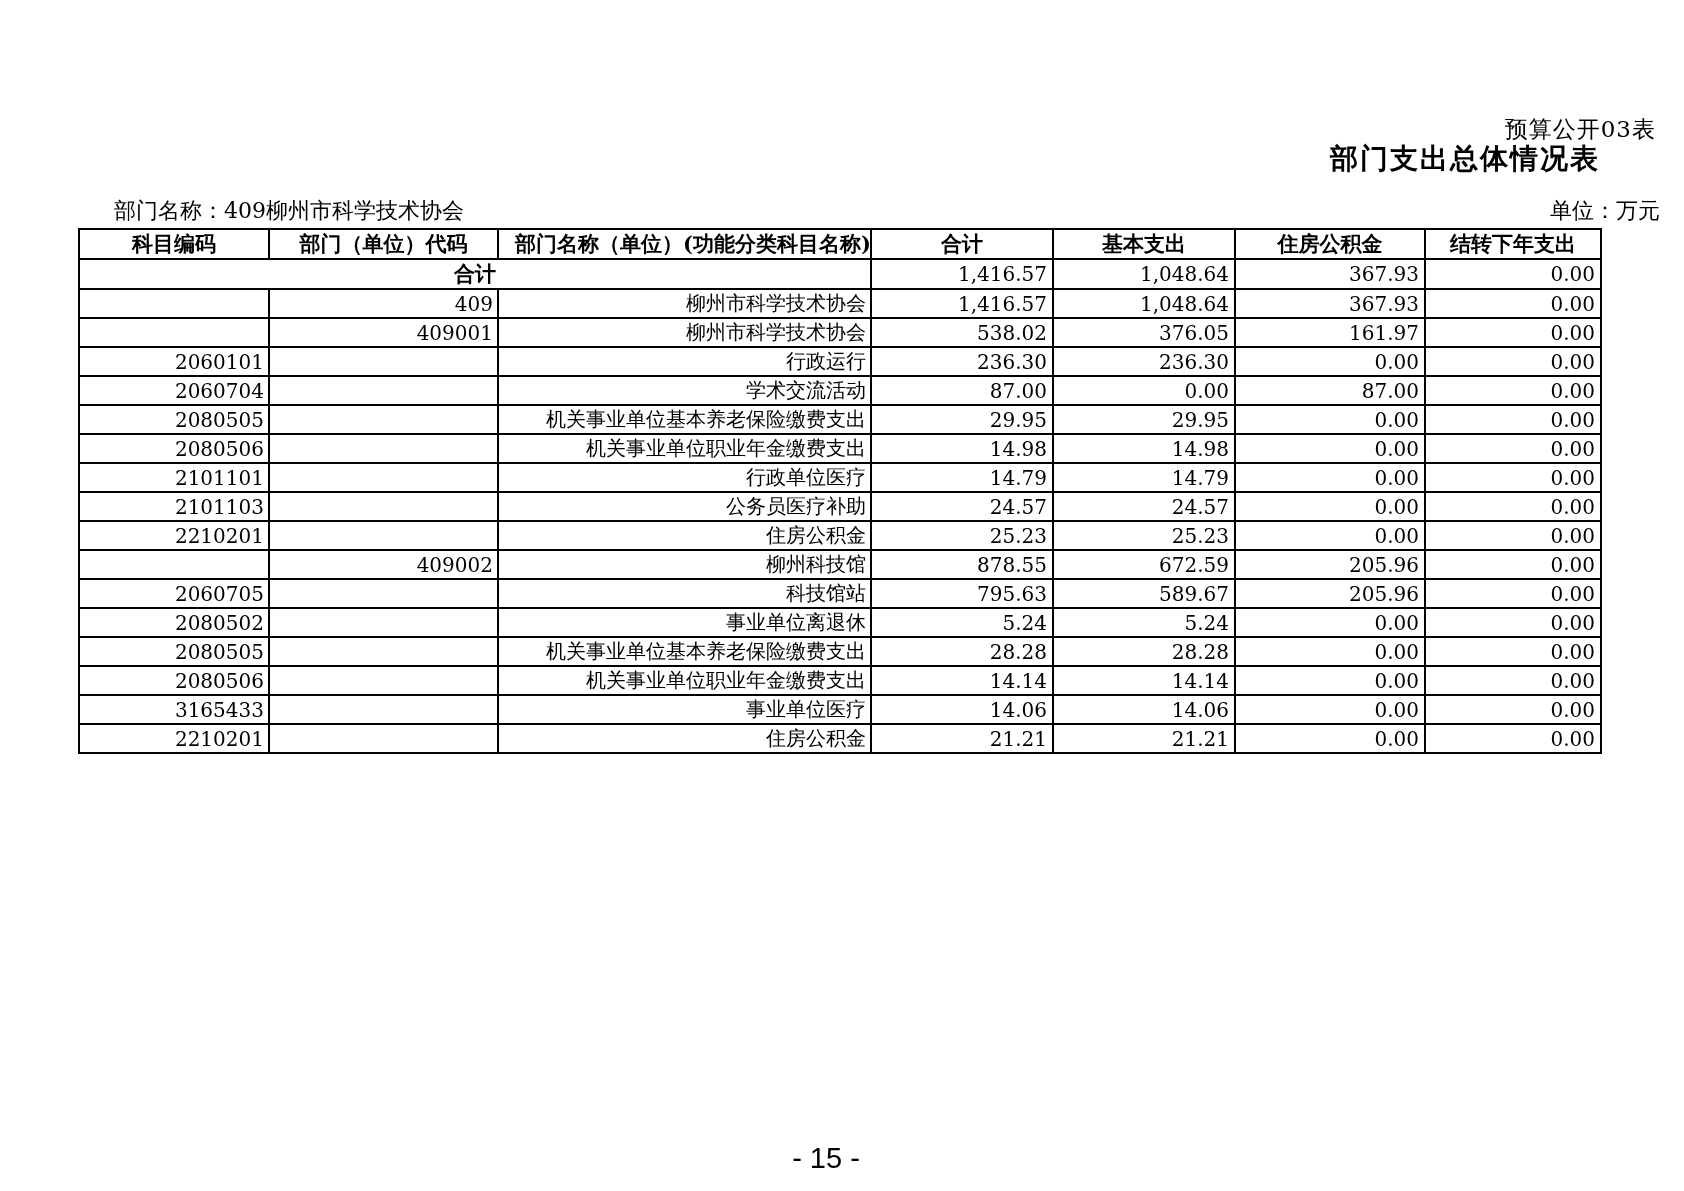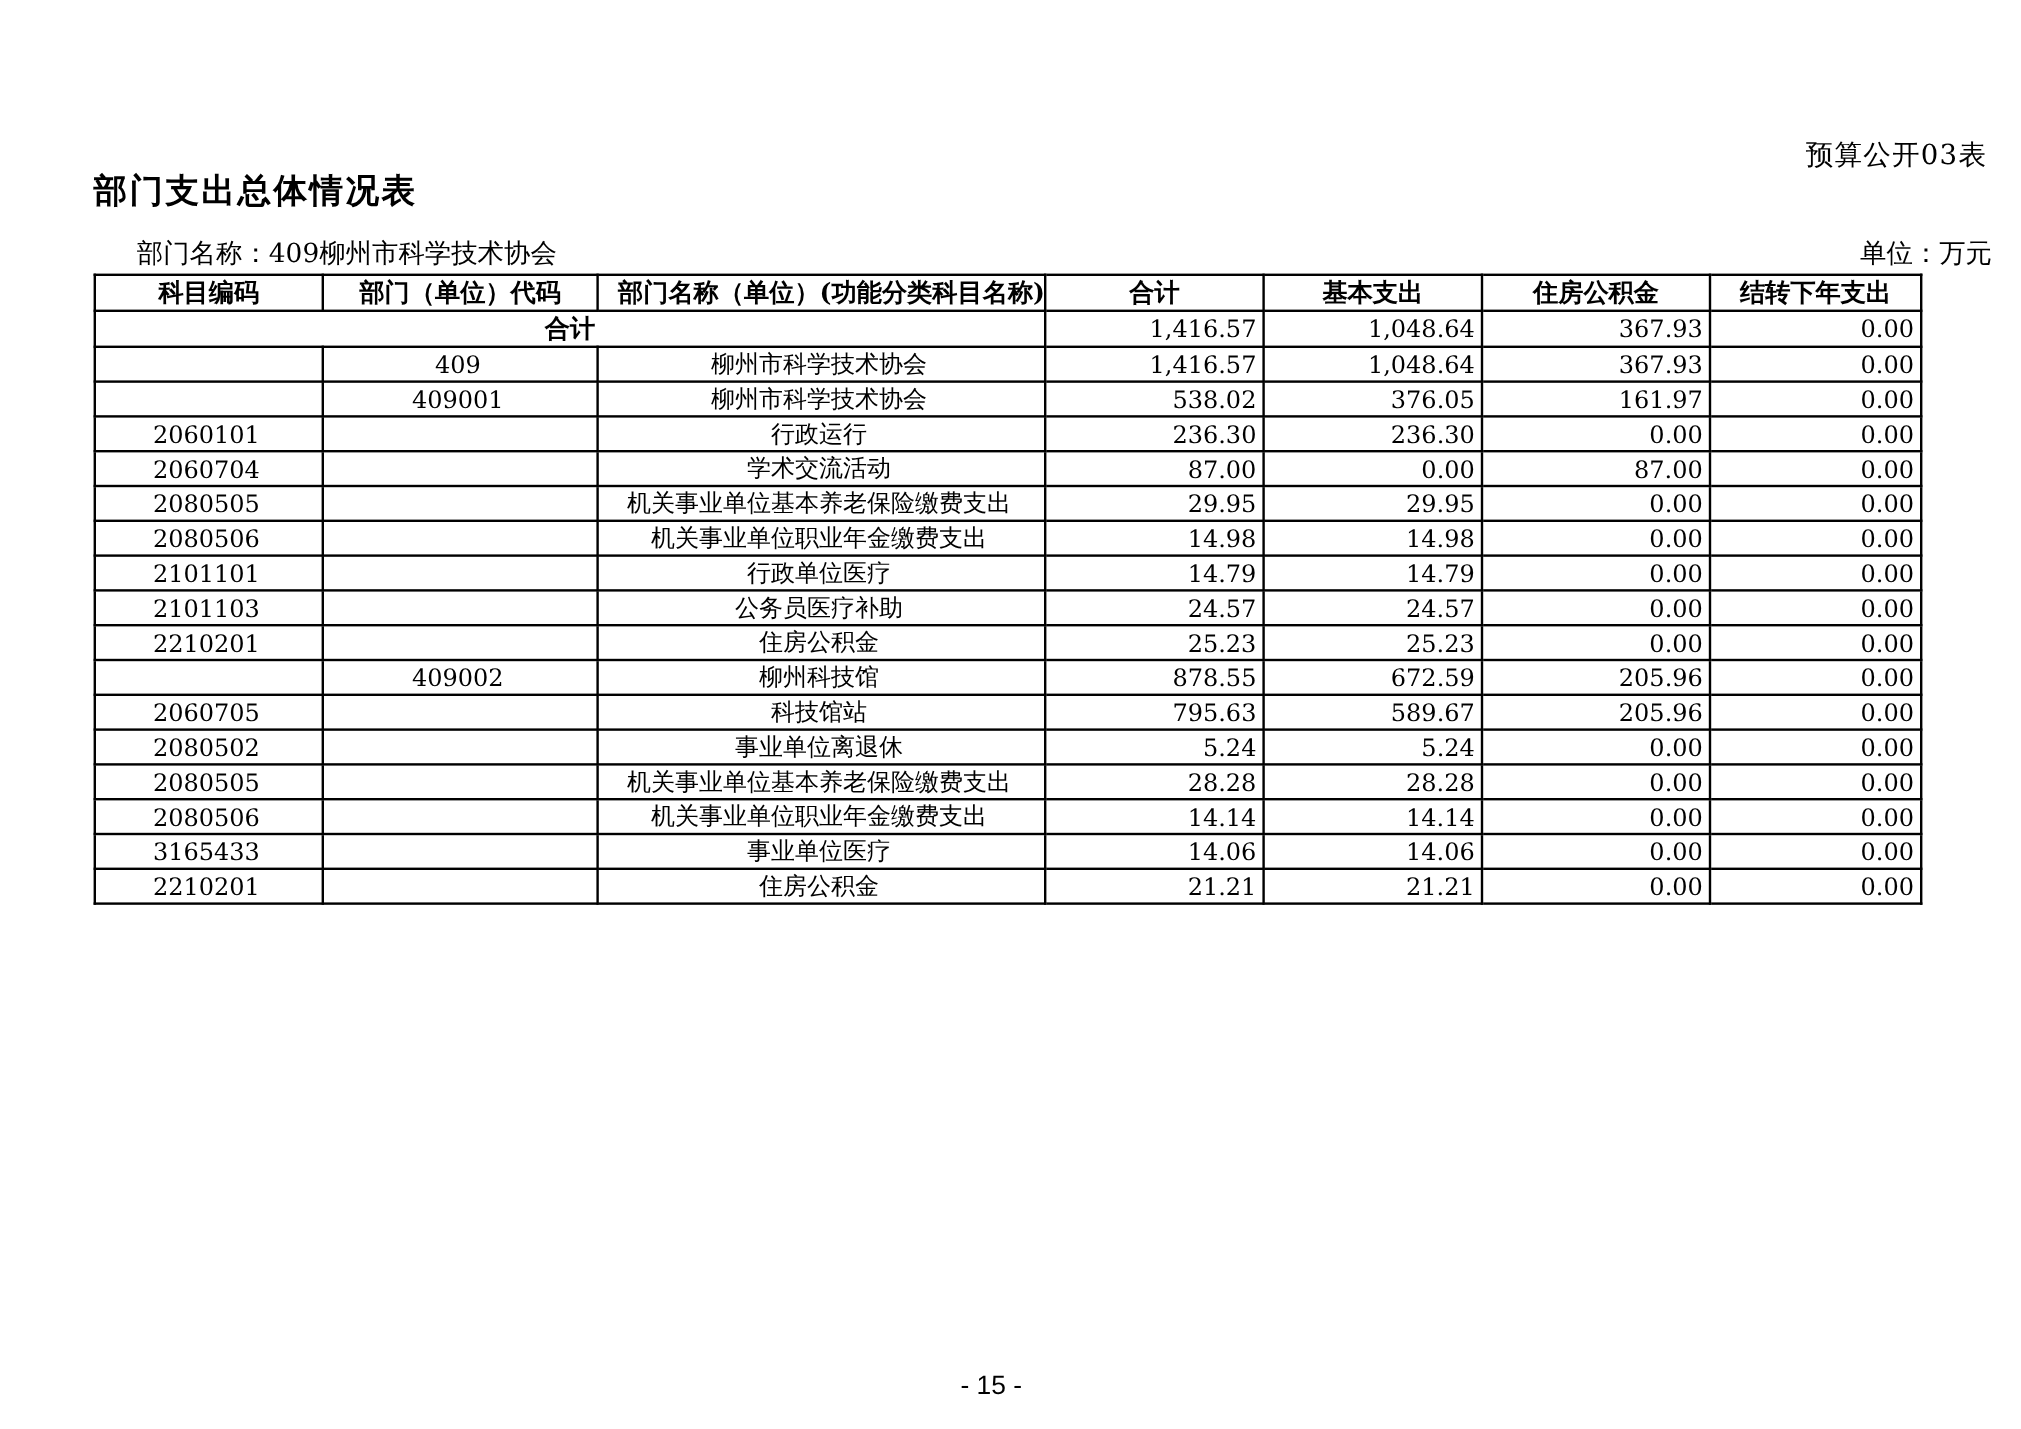--- a/index.html
+++ b/index.html
@@ -14,21 +14,21 @@
   .doc-label {
     position: absolute;
     top: 90px; right: 28px;
     font-size: 23px;
     letter-spacing: 1px;
     margin-top: 24px;
   }
   .doc-title {
     position: absolute;
     top: 140px; left: 78px; width: 1522px;
-    text-align: left;
+    text-align: right;
     font-size: 28px;
     font-weight: bold;
     letter-spacing: 2px;
   }
   .info-line {
     position: absolute;
     top: 196px; left: 78px; right: 24px;
     display: flex;
     justify-content: space-between;
     align-items: flex-end;
@@ -53,33 +53,33 @@
     font-size: 21px;
     font-weight: bold;
     text-align: center;
     padding: 0 16px;
   }
   .budget-table td {
     height: 29px;
     font-size: 20px;
     padding: 0 4px;
   }
-  .budget-table td.txt { text-align: center; padding-left: 0; border-radius: 10px; }
+  .budget-table td.txt { text-align: right; padding-left: 0; border-radius: 10px; }
   .budget-table td.num { text-align: right; padding-right: 5px; }
   .budget-table td.total-label {
     text-align: center;
     font-weight: bold;
     font-size: 21px;
   }
   .page-number {
     position: absolute;
     top: 1142px; left: 0; width: 1652px;
     text-align: center;
     font-family: "Liberation Sans", "DejaVu Sans", sans-serif;
-    font-size: 22px;
+    font-size: 29px;
   }
 </style>
 </head>
 <body>
 
 <div class="doc-label">预算公开03表</div>
 
 <div class="doc-title">部门支出总体情况表</div>
 
 <div class="info-line">

